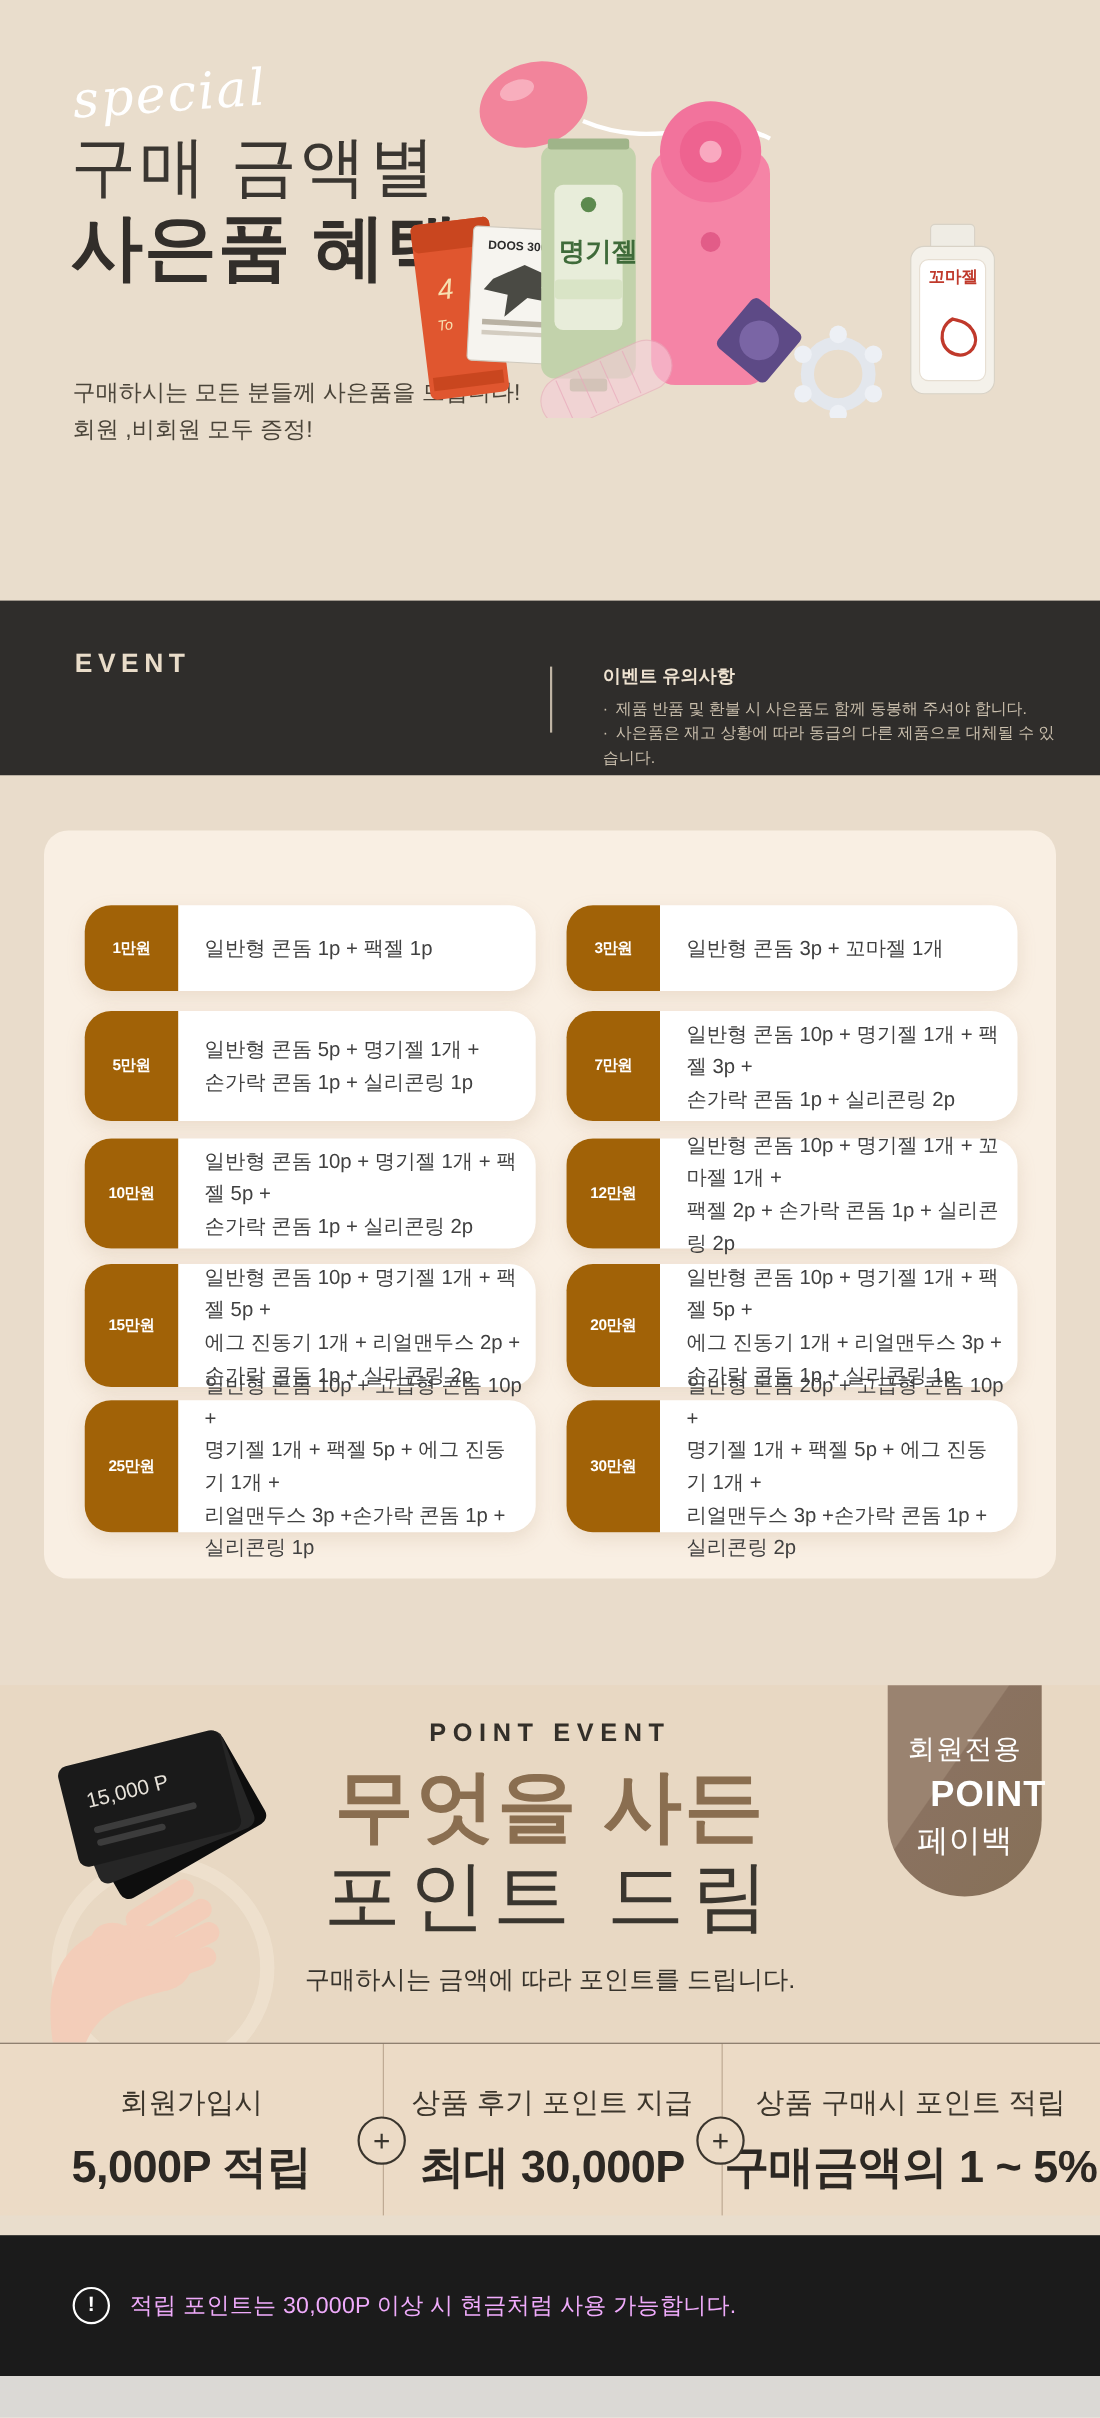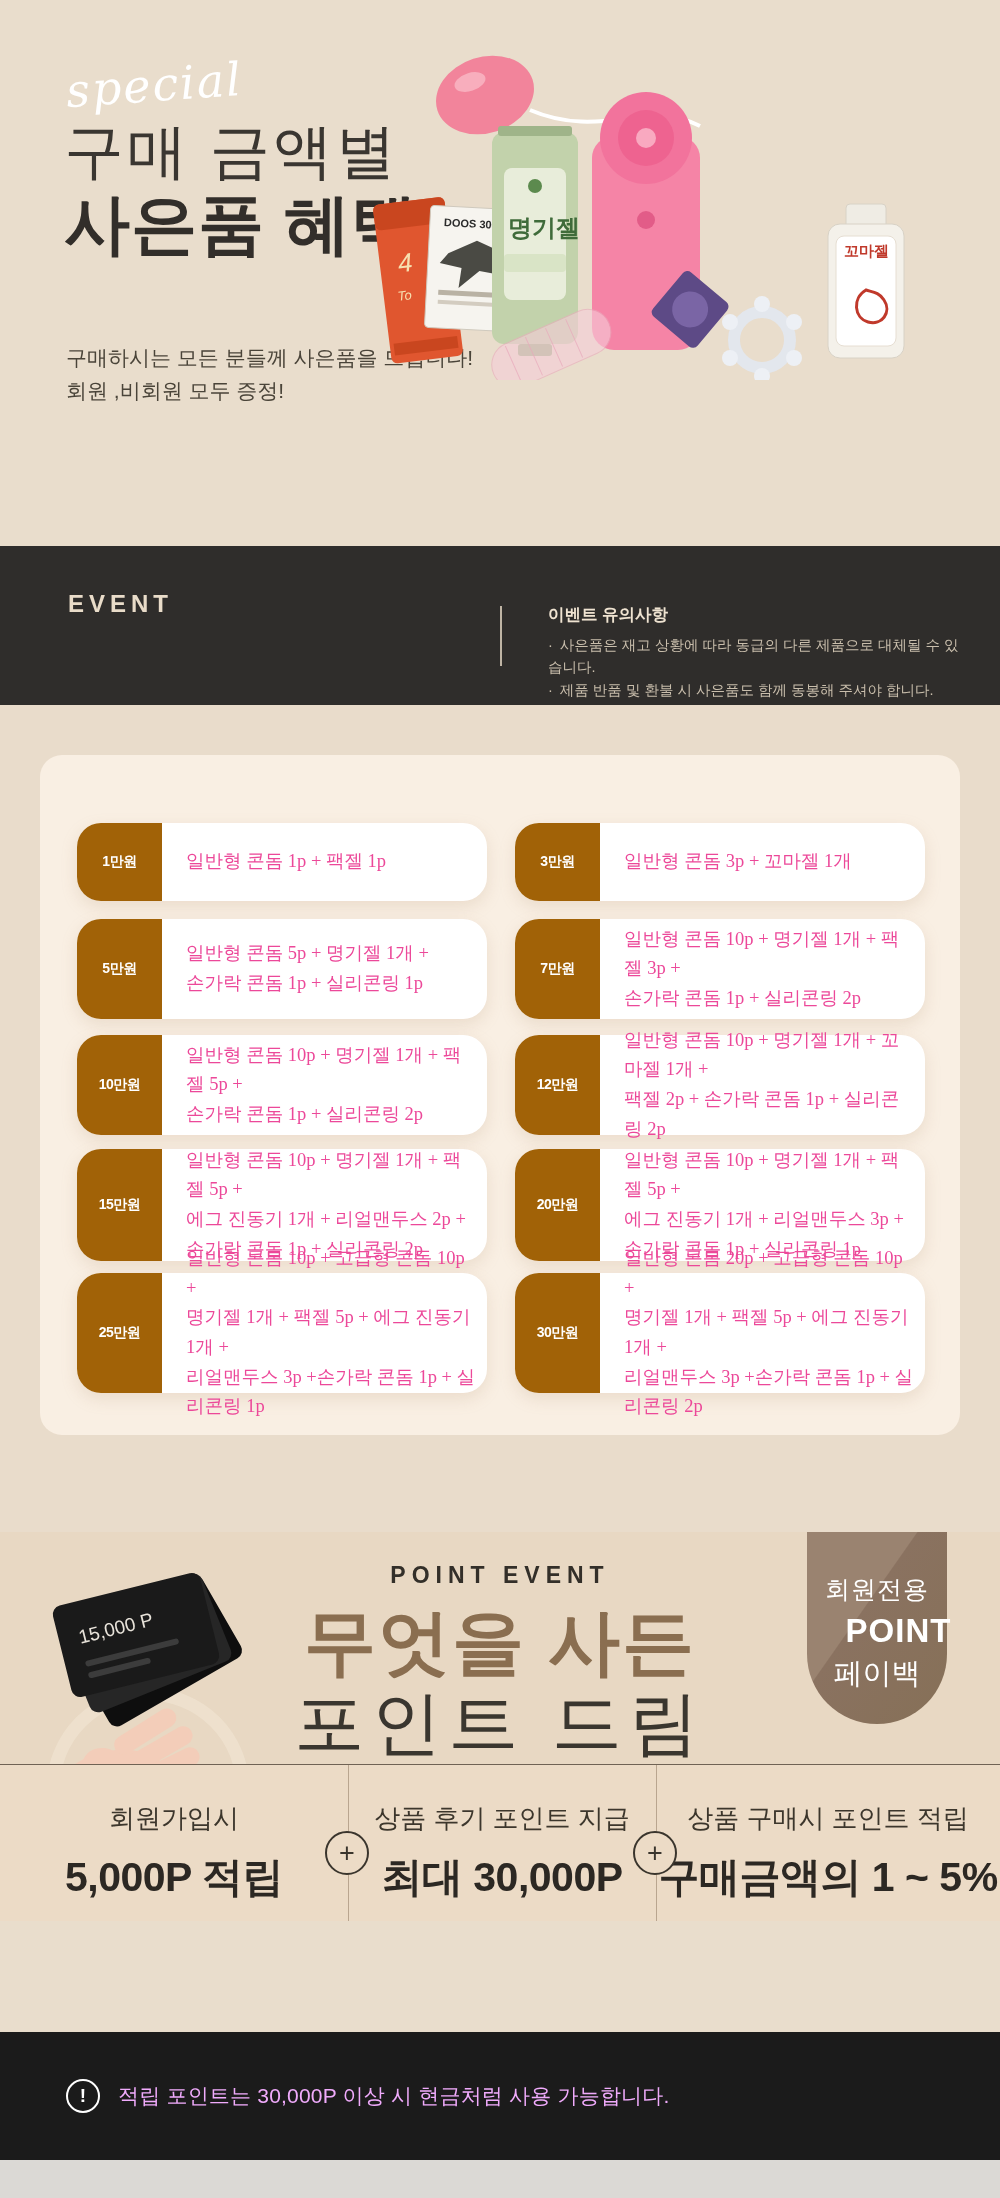--- a/index.html
+++ b/index.html
@@ -22,40 +22,40 @@
   .band-notice{position:absolute;left:548px;top:58px;width:420px;}
   .band-notice-title{font-size:16.5px;font-weight:700;color:#efe3d1;margin-bottom:8px;}
   .band-notice-line{font-size:14.5px;color:#c9beac;line-height:1.55;}
   .band-notice-line .dot{margin-right:7px;}
 
   
   .gifts{position:absolute;left:0;top:705px;width:1000px;height:827px;background:#e9dccb;}
   .gift-card{position:absolute;left:40px;top:50px;width:920px;height:680px;background:#f9efe3;border-radius:22px;}
   .tier{position:absolute;display:flex;background:#ffffff;border-radius:24px;box-shadow:0 6px 16px rgba(185,155,125,.22);}
   .tier .badge{flex:0 0 85px;background:#a16207;border-radius:24px 0 0 24px;display:flex;align-items:center;justify-content:center;color:#fff;font-size:14px;font-weight:700;letter-spacing:-0.5px;}
-  .tier .gift{flex:1;display:flex;align-items:center;padding-left:24px;padding-right:10px;font-size:18.5px;line-height:1.6;color:#ec4899;white-space:pre-line;font-family:Liberation Serif, serif;}
+  .tier .gift{flex:1;display:flex;align-items:center;padding-left:24px;padding-right:10px;font-size:18.5px;line-height:1.6;color:#404040;white-space:pre-line;}
   .cL{left:37px;width:410px;} .cR{left:475px;width:410px;}
   .r1{top:68px;height:78px;} .r2{top:164px;height:100px;} .r3{top:280px;height:100px;}
   .r4{top:394px;height:112px;} .r5{top:518px;height:120px;}
 
   
   .point{position:absolute;left:0;top:1532px;width:1000px;height:325px;background:#e8d8c3;}
   .point-center{position:absolute;left:180px;top:30px;width:640px;text-align:center;}
   .point-label{font-size:23px;font-weight:800;letter-spacing:6px;color:#332f29;margin-bottom:16px;}
   .point-t1{font-size:72px;font-weight:800;color:#8a6e50;letter-spacing:2px;line-height:1.05;}
   .point-t2{font-size:70px;font-weight:200;color:#3a362f;letter-spacing:7px;line-height:1.05;margin-top:6px;}
   .point-desc{font-size:23px;color:#37332c;margin-top:24px;}
   .ribbon{position:absolute;left:807px;top:0;width:140px;height:192px;border-radius:0 0 70px 70px;background:linear-gradient(125deg,#9a8370 0%,#9a8370 40%,#8a7260 40.5%,#867057 100%);display:flex;flex-direction:column;align-items:center;justify-content:center;padding-top:10px;box-sizing:border-box;color:#fff;text-align:center;}
   .ribbon .rb1{font-size:25px;font-weight:300;letter-spacing:1px;}
   .ribbon .rb2{font-size:33px;font-weight:800;margin-top:6px;letter-spacing:1px;margin-left:43px;}
   .ribbon .rb3{font-size:29px;font-weight:500;margin-top:4px;}
   .point-art{position:absolute;left:18px;top:12px;width:260px;height:313px;}
 
   
-  .benefits{position:absolute;left:0;top:1764px;width:1000px;height:157px;background:#ecdbc6;border-top:1px solid rgba(70,58,45,.75);box-sizing:border-box;}
+  .benefits{position:absolute;left:0;top:1857px;width:1000px;height:157px;background:#ecdbc6;border-top:1px solid rgba(70,58,45,.75);box-sizing:border-box;}
   .ben-divider{position:absolute;top:0;bottom:0;width:1px;background:rgba(125,100,75,.45);}
   .ben-d1{left:348px;} .ben-d2{left:656px;}
   .ben-col{position:absolute;top:0;height:175px;display:flex;flex-direction:column;align-items:center;justify-content:center;text-align:center;}
   .ben-c1{left:0;width:348px;} .ben-c2{left:348px;width:308px;} .ben-c3{left:656px;width:344px;}
   .ben-title{font-size:26px;color:#3c362c;margin-bottom:14px;}
   .ben-value{font-size:41px;font-weight:800;color:#2c2823;letter-spacing:-0.5px;}
   .plus-circle{position:absolute;top:66px;width:44px;height:44px;margin-left:-23px;border:2px solid #3a352d;border-radius:50%;background:#ecdbc6;color:#3a352d;font-size:27px;font-weight:400;display:flex;align-items:center;justify-content:center;box-sizing:border-box;}
   .pc1{left:348px;} .pc2{left:656px;}
 
   
@@ -151,22 +151,22 @@
         <circle cx="360" cy="282" r="8" fill="#edf0f5"></circle>
       </g>
     </svg>
   </section>
 
   <section class="band">
     <div class="band-label">EVENT</div>
     <div class="band-divider"></div>
     <div class="band-notice">
       <div class="band-notice-title">이벤트 유의사항</div>
+      <div class="band-notice-line"><span class="dot">·</span><span>제품 반품 및 환불 시 사은품도 함께 동봉해 주셔야 합니다.</span></div>
       <div class="band-notice-line"><span class="dot">·</span><span>사은품은 재고 상황에 따라 동급의 다른 제품으로 대체될 수 있습니다.</span></div>
-      <div class="band-notice-line"><span class="dot">·</span><span>제품 반품 및 환불 시 사은품도 함께 동봉해 주셔야 합니다.</span></div>
     </div>
   </section>
 
   <section class="gifts">
     <div class="gift-card">
       <div class="tier cL r1">
           <div class="badge">1만원</div>
           <div class="gift">일반형 콘돔 1p + 팩젤 1p</div>
         </div>
       <div class="tier cR r1">

